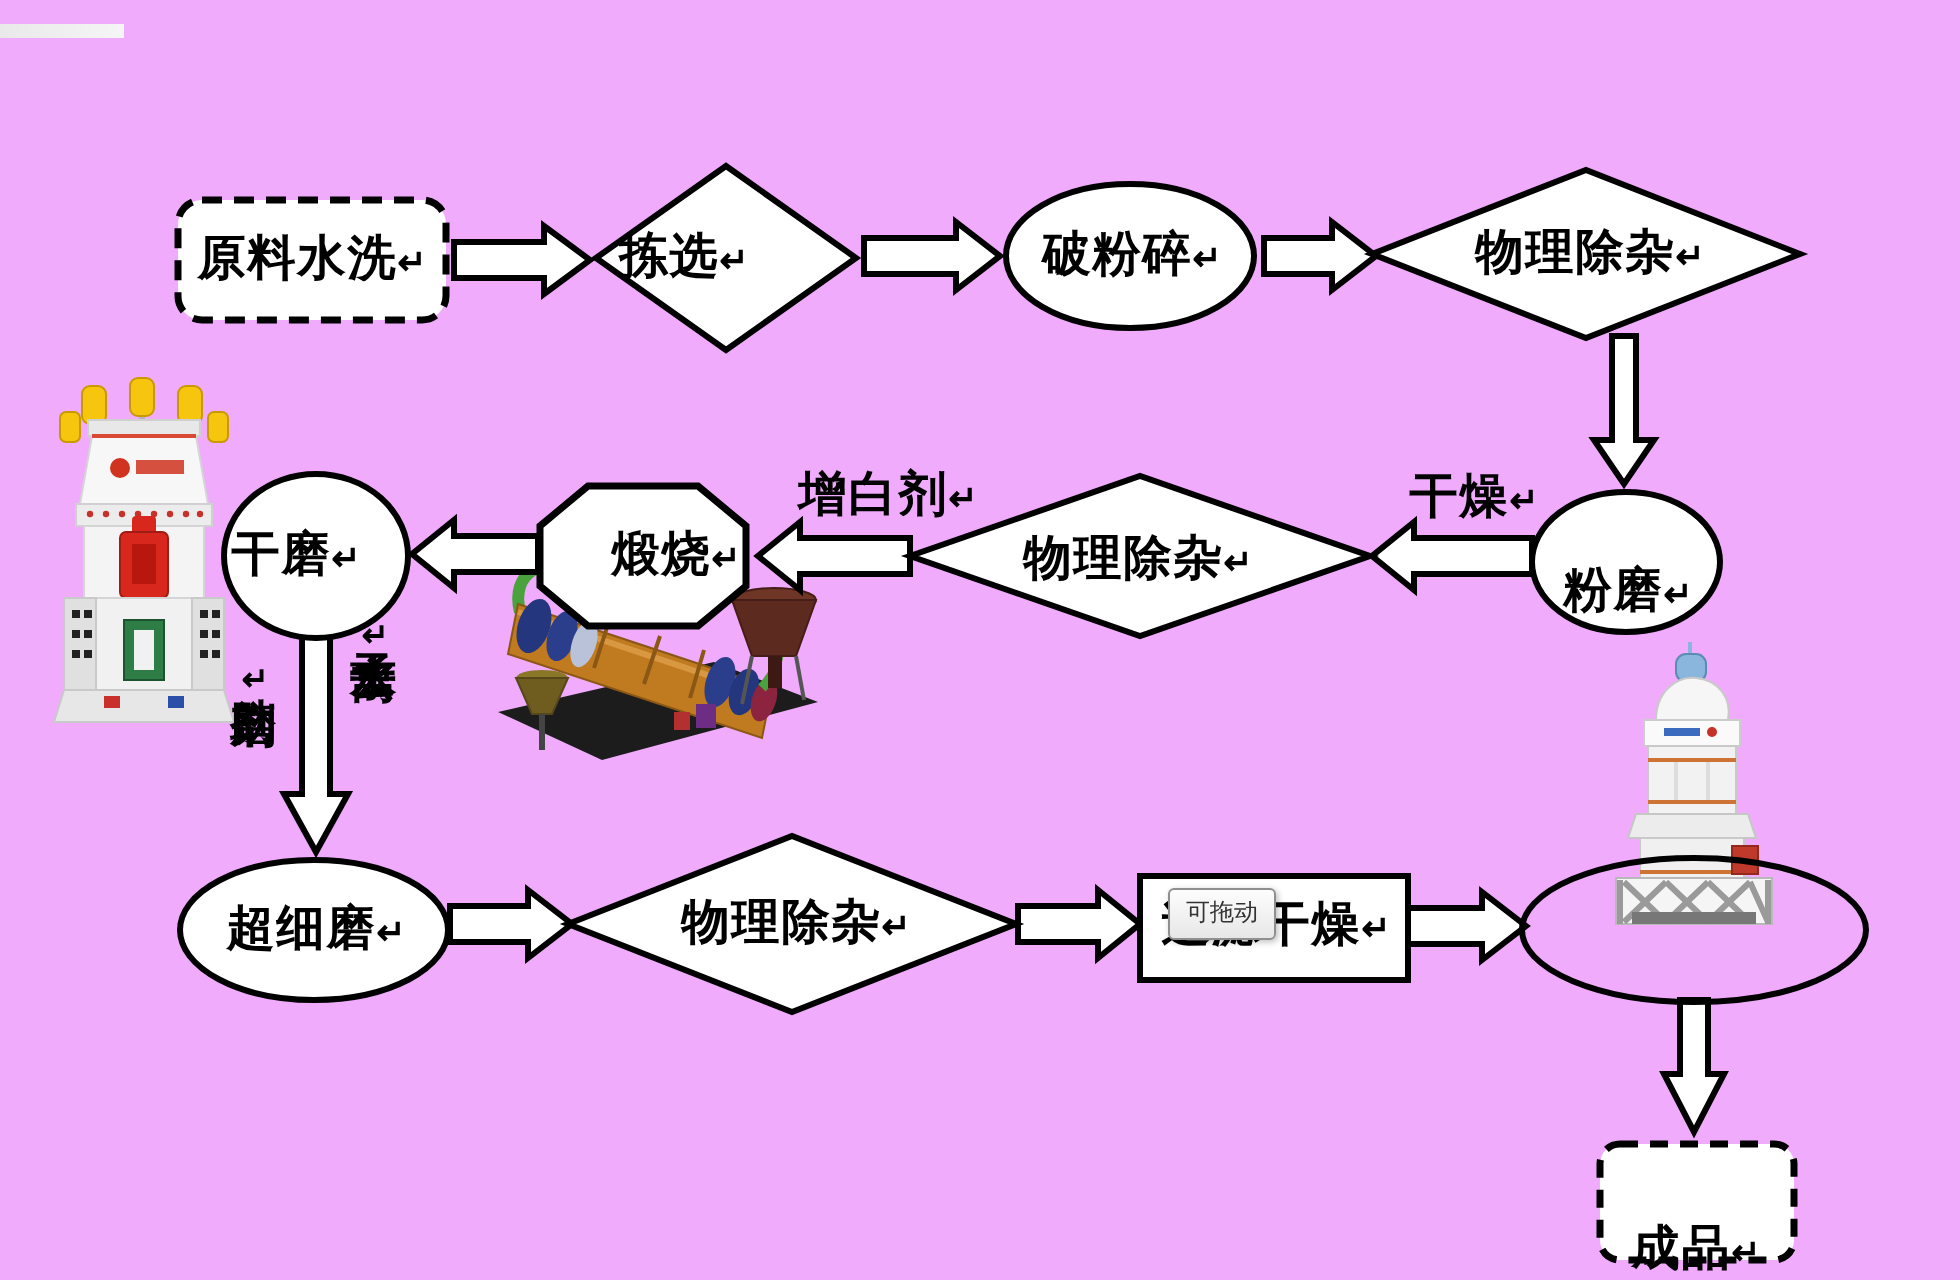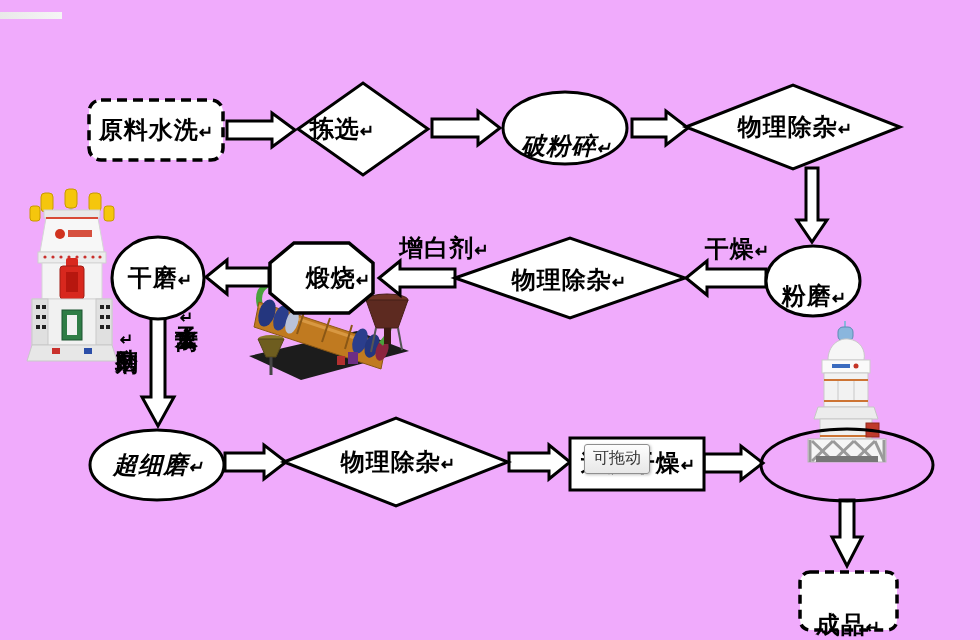--- a/index.html
+++ b/index.html
@@ -18,21 +18,21 @@
   .node-label .ret { font-size:0.72em; font-weight:bold; letter-spacing:0; }
   .vlabel {
     position:absolute; transform:translateX(-50%);
     writing-mode:vertical-rl; text-orientation:upright;
     font-weight:bold; font-size:23px; color:#000; line-height:1.05;
     z-index:2;
   }
   .vlabel .ret { font-size:0.7em; }
   .drag-tooltip {
     position:absolute; left:584px; top:444px; z-index:3;
-    font-size:16px; color:#333; padding:3px 8px 4px 8px;
+    font-size:12px; color:#333; padding:3px 8px 4px 8px;
     background:linear-gradient(#fdfdfd,#e7e7e7);
     border:1px solid #8f8f8f; border-radius:3px;
     box-shadow:1px 1px 3px rgba(0,0,0,0.25);
     white-space:nowrap;
   }
 </style>
 </head>
 <body>
 
 <div class="stage">
@@ -176,53 +176,53 @@
       <rect x="800" y="572" width="97" height="58" rx="10" stroke-width="3.5" stroke-dasharray="9 6"></rect>
     </g>
   </svg>
 
   <div class="node-label" style="left:156px; top:130px;">
     <span>原料水洗</span><span class="ret">↵</span>
   </div>
   <div class="node-label" style="left:342px; top:129px;">
     <span>拣选</span><span class="ret">↵</span>
   </div>
-  <div class="node-label" style="left:566px; top:146px;font-style:italic;">
+  <div class="node-label" style="left:566px; top:128px;">
     <span>破粉碎</span><span class="ret">↵</span>
   </div>
   <div class="node-label" style="left:795px; top:127px;">
     <span>物理除杂</span><span class="ret">↵</span>
   </div>
   <div class="node-label" style="left:737px; top:249px;">
     <span>干燥</span><span class="ret">↵</span>
   </div>
   <div class="node-label" style="left:814px; top:296px;">
     <span>粉磨</span><span class="ret">↵</span>
   </div>
   <div class="node-label" style="left:569px; top:280px;">
     <span>物理除杂</span><span class="ret">↵</span>
   </div>
   <div class="node-label" style="left:444px; top:248px;">
     <span>增白剂</span><span class="ret">↵</span>
   </div>
   <div class="node-label" style="left:338px; top:278px;">
     <span>煅烧</span><span class="ret">↵</span>
   </div>
-  <div class="node-label" style="left:160px; top:278px;">
+  <div class="node-label" style="left:148px; top:278px;">
     <span>干磨</span><span class="ret">↵</span>
   </div>
 
   <div class="vlabel" style="left:127px; top:330px;">
     <span>助磨剂</span><span class="ret">↵</span>
   </div>
   <div class="vlabel" style="left:187px; top:308px;">
     <span>去离子水</span><span class="ret">↵</span>
   </div>
 
-  <div class="node-label" style="left:158px; top:465px;font-style:italic;">
+  <div class="node-label" style="left:158px; top:465px;">
     <span>超细磨</span><span class="ret">↵</span>
   </div>
   <div class="node-label" style="left:398px; top:462px;">
     <span>物理除杂</span><span class="ret">↵</span>
   </div>
   <div class="node-label" style="left:638px; top:463px;">
     <span>过滤干燥</span><span class="ret">↵</span>
   </div>
   <div class="node-label" style="left:848px; top:601px;margin-top:24px;">
     <span>成品</span><span class="ret">↵</span>

